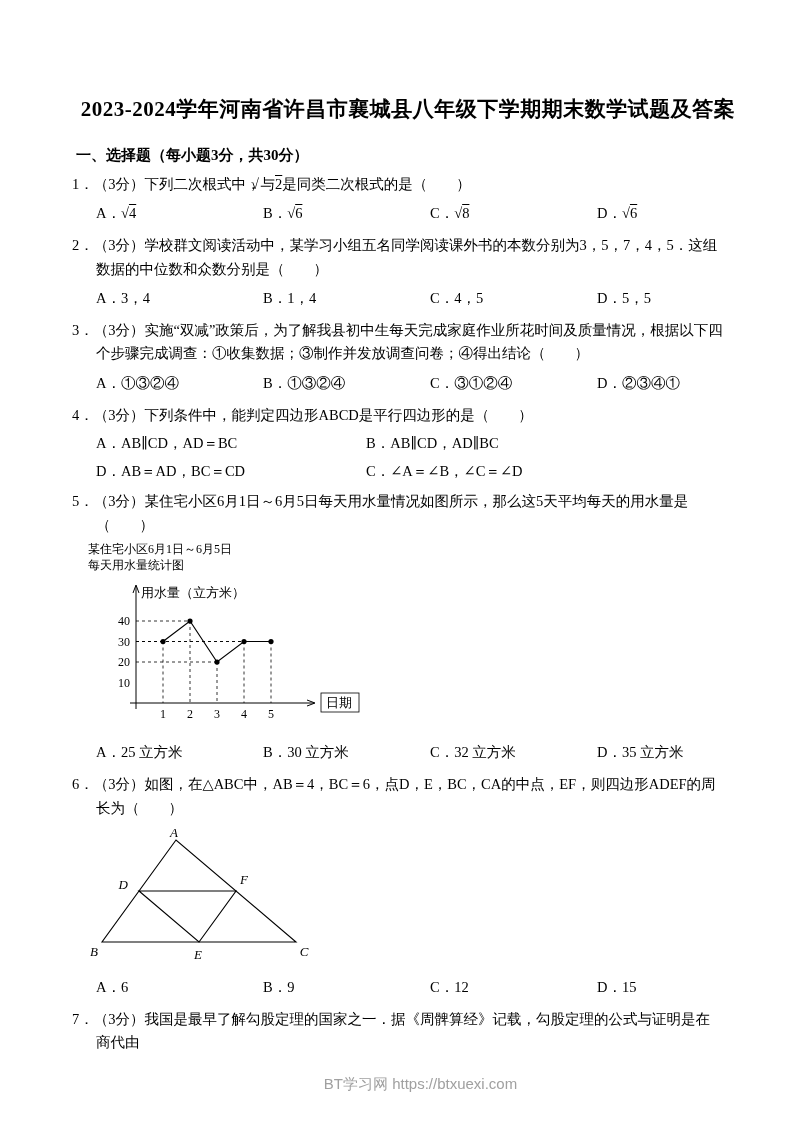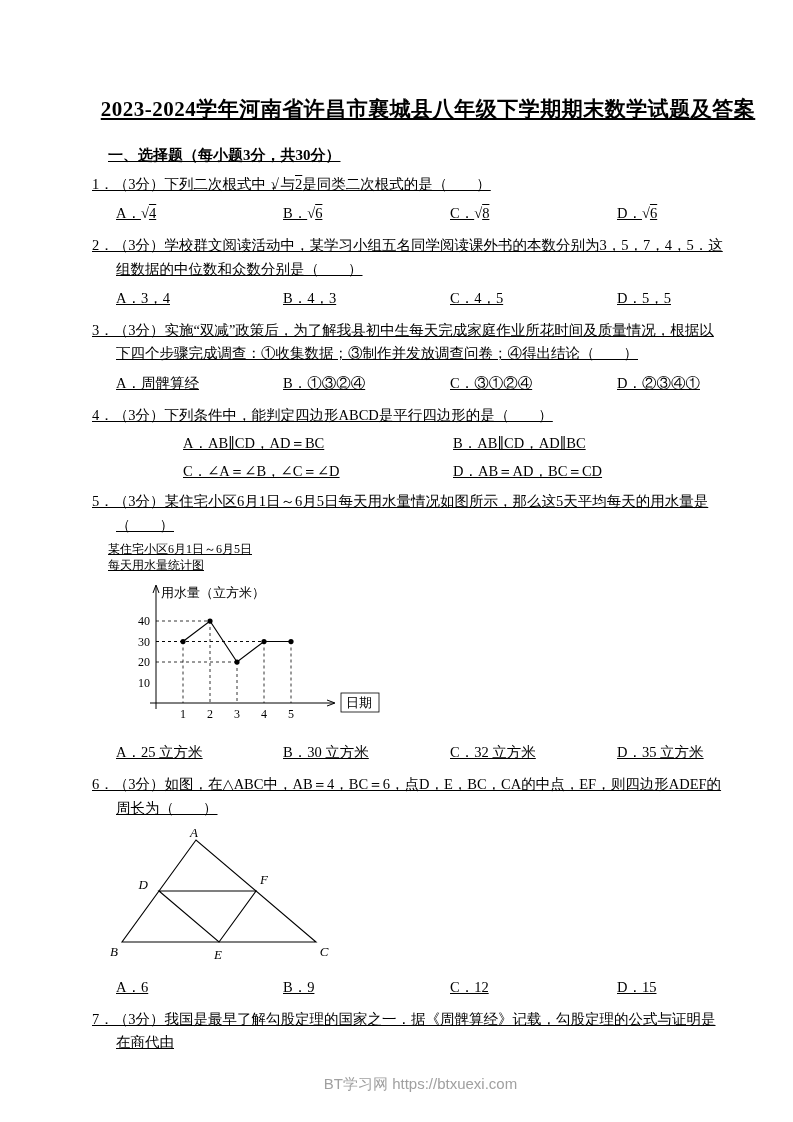--- a/index.html
+++ b/index.html
@@ -7,52 +7,52 @@
   .page {
     position: relative;
     width: 793px;
     height: 1122px;
     margin: 0 auto;
     background: #ffffff;
     color: #000;
     font-family: "Liberation Serif", "DejaVu Serif", serif;
     overflow: hidden;
   }
-  .content { padding: 90px 70px 0 92px; text-decoration: underline; }
+  .content { padding: 90px 70px 0 72px; }
   .doc-title {
     width: 672px;
     margin: 0 auto 14px auto;
     font-size: 21px;
     font-weight: bold;
     text-align: center;
     line-height: 1.9;
     letter-spacing: 0.5px;
   }
   .section-heading {
     font-size: 15px;
     font-weight: bold;
-    margin: 16px 0 8px 16px;
+    margin: 16px 0 8px 4px;
   }
   .stem {
     font-size: 14.5px;
     line-height: 1.62;
     margin: 5px 0 3px 0;
     padding-left: 24px;
     text-indent: -24px;
   }
   .options-row {
     display: flex;
     margin: 7px 0 9px 24px;
     font-size: 14.5px;
     line-height: 1.5;
     gap: 32px;
   }
   .options-row .opt { width: 135px; flex: 0 0 auto; }
   .options-grid { margin: 7px 0 9px 24px; font-size: 14.5px; }
-  .options-grid .grid-row { display: flex; margin-bottom: 9px; justify-content: flex-end; }
+  .options-grid .grid-row { display: flex; margin-bottom: 9px; }
   .options-grid .opt { width: 270px; flex: 0 0 auto; }
   .sqrt-sign { display: inline-block; }
   .radicand { text-decoration: overline; }
   .chart-block { margin: 4px 0 2px 16px; }
   .chart-title { font-size: 12px; line-height: 1.35; }
   .figure-block { margin: 6px 0 0 16px; }
   svg text { font-family: "Liberation Serif", "DejaVu Serif", serif; }
   .fig-label { font-size: 13px; font-style: italic; }
   .footer {
     position: absolute;
@@ -82,46 +82,46 @@
         <span class="opt"><span>B．</span><span class="sqrt-sign">√</span><span class="radicand">6</span></span>
         <span class="opt"><span>C．</span><span class="sqrt-sign">√</span><span class="radicand">8</span></span>
         <span class="opt"><span>D．</span><span class="sqrt-sign">√</span><span class="radicand">6</span></span>
       </div>
     </div>
 
     <div>
       <div class="stem">2．（3分）学校群文阅读活动中，某学习小组五名同学阅读课外书的本数分别为3，5，7，4，5．这组数据的中位数和众数分别是（　　）</div>
       <div class="options-row">
         <span class="opt">A．3，4</span>
-        <span class="opt">B．4，3</span>
+        <span class="opt">B．1，4</span>
         <span class="opt">C．4，5</span>
         <span class="opt">D．5，5</span>
       </div>
     </div>
 
     <div>
       <div class="stem">3．（3分）实施“双减”政策后，为了解我县初中生每天完成家庭作业所花时间及质量情况，根据以下四个步骤完成调查：①收集数据；③制作并发放调查问卷；④得出结论（　　）</div>
       <div class="options-row">
-        <span class="opt">A．周髀算经</span>
+        <span class="opt">A．①③②④</span>
         <span class="opt">B．①③②④</span>
         <span class="opt">C．③①②④</span>
         <span class="opt">D．②③④①</span>
       </div>
     </div>
 
     <div>
       <div class="stem">4．（3分）下列条件中，能判定四边形ABCD是平行四边形的是（　　）</div>
       <div class="options-grid">
         <div class="grid-row">
           <span class="opt">A．AB∥CD，AD＝BC</span>
           <span class="opt">B．AB∥CD，AD∥BC</span>
         </div>
         <div class="grid-row">
+          <span class="opt">D．AB＝AD，BC＝CD</span>
           <span class="opt">C．∠A＝∠B，∠C＝∠D</span>
-          <span class="opt">D．AB＝AD，BC＝CD</span>
         </div>
       </div>
     </div>
 
     <div>
       <div class="stem">5．（3分）某住宅小区6月1日～6月5日每天用水量情况如图所示，那么这5天平均每天的用水量是（　　）</div>
       <div class="chart-block">
         <div class="chart-title">某住宅小区6月1日～6月5日</div>
         <div class="chart-title">每天用水量统计图</div>
         <svg id="usage-chart" width="300" height="158">

